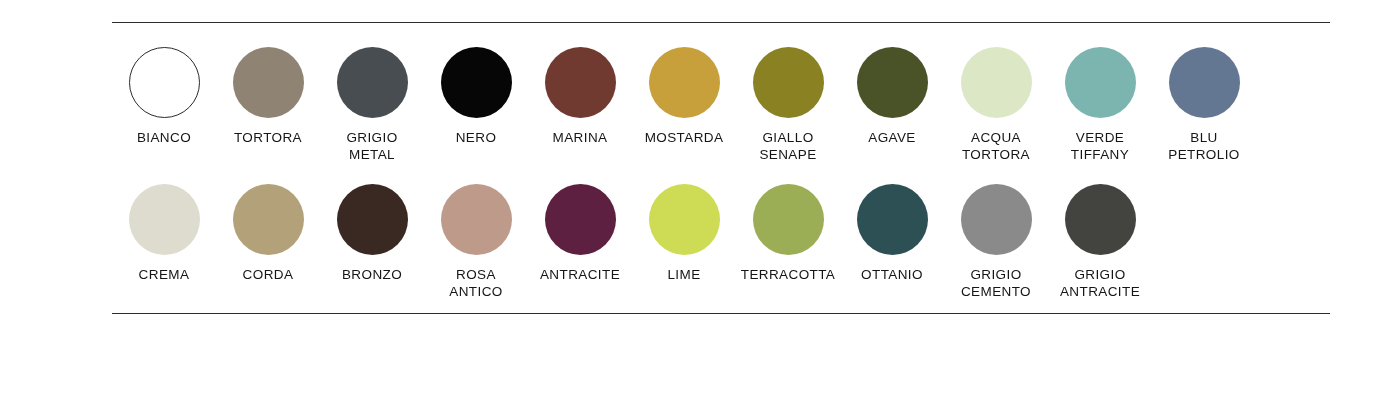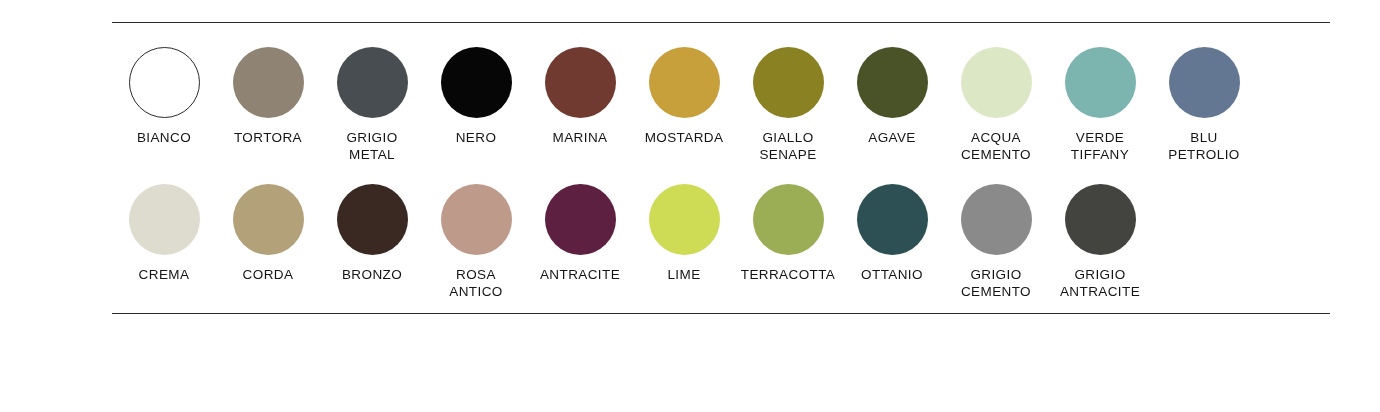--- a/index.html
+++ b/index.html
@@ -113,21 +113,21 @@
           <span class="swatch-label">GIALLO
 SENAPE</span>
         </div>
         <div class="swatch">
           <span class="dot" style="background-color: rgb(74, 82, 40);"></span>
           <span class="swatch-label">AGAVE</span>
         </div>
         <div class="swatch">
           <span class="dot" style="background-color: rgb(220, 231, 197);"></span>
           <span class="swatch-label">ACQUA
-CEMENTO</span>
+TORTORA</span>
         </div>
         <div class="swatch">
           <span class="dot" style="background-color: rgb(124, 181, 176);"></span>
           <span class="swatch-label">VERDE
 TIFFANY</span>
         </div>
         <div class="swatch">
           <span class="dot" style="background-color: rgb(100, 119, 146);"></span>
           <span class="swatch-label">BLU
 PETROLIO</span>

